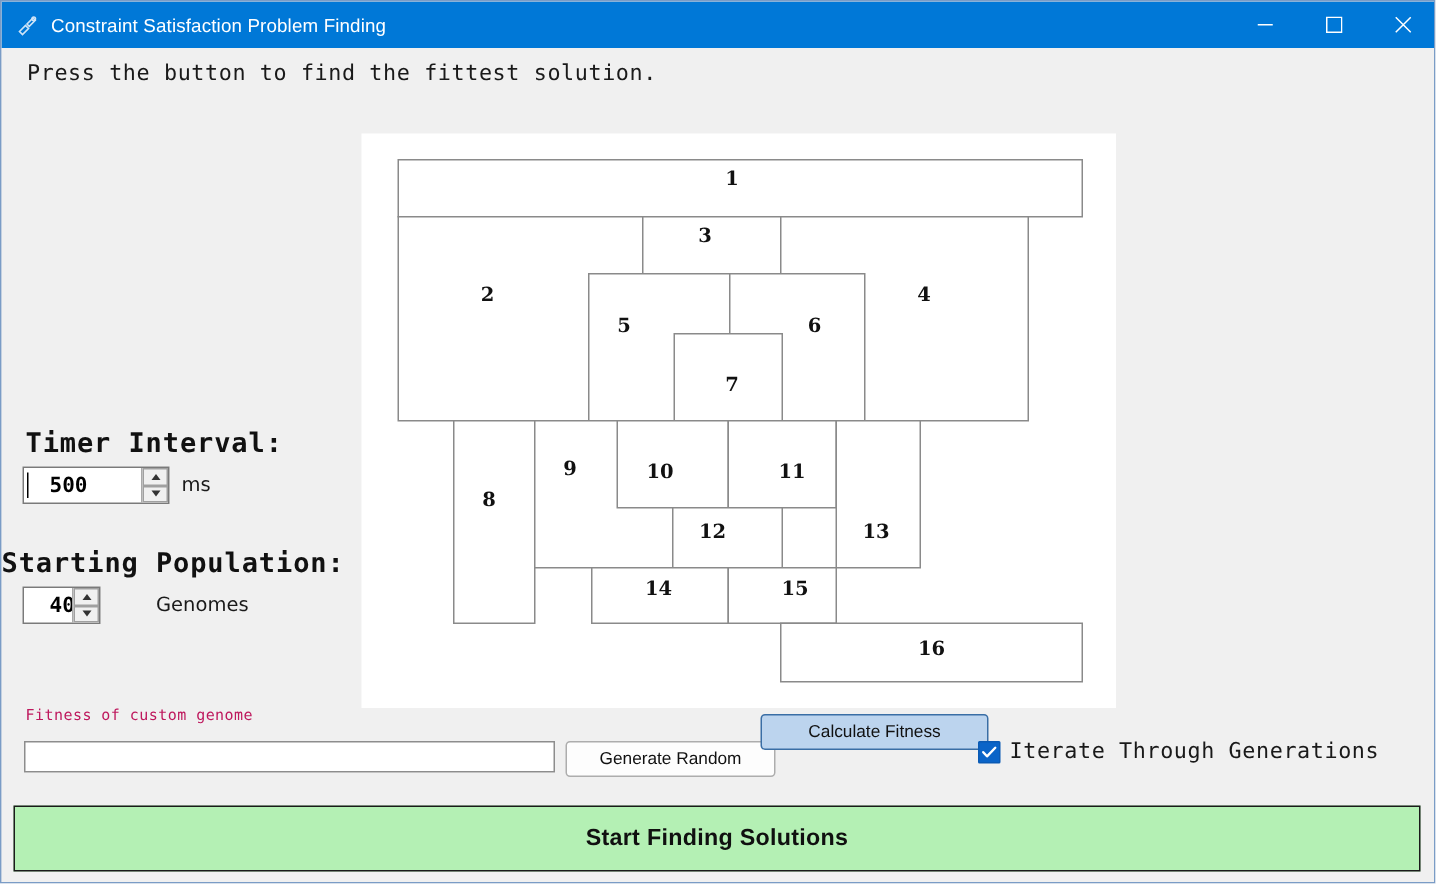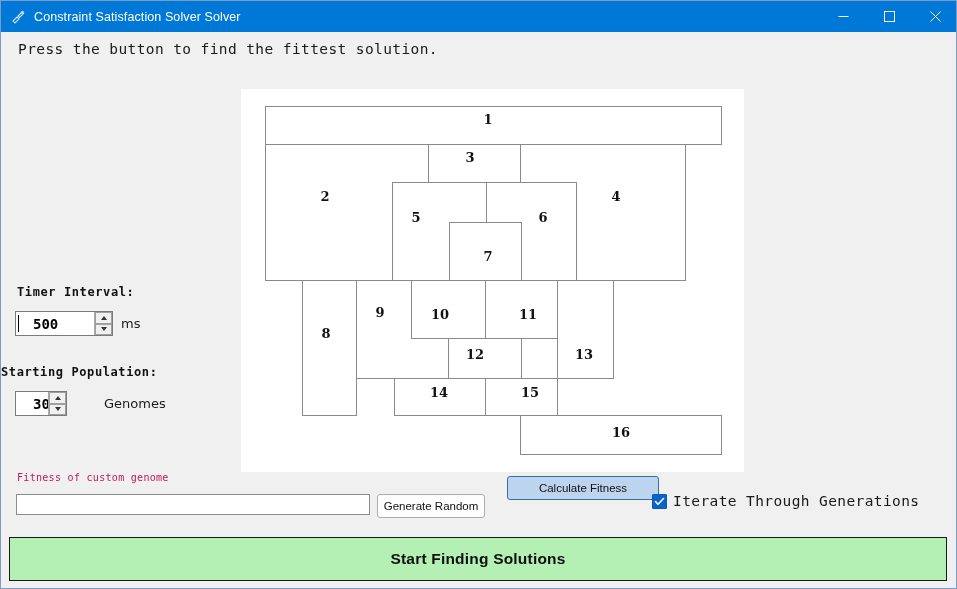--- a/index.html
+++ b/index.html
@@ -78,21 +78,21 @@
     font-size: 14.5px;
     color: #1a1a1a;
     letter-spacing: 0.4px;
     white-space: nowrap;
   }
 
   
   .field-label {
     position: absolute;
     font-family: "DejaVu Sans Mono", monospace;
-    font-size: 12px;
+    font-size: 18px;
     font-weight: bold;
     color: #111111;
     letter-spacing: 0.6px;
     white-space: nowrap;
   }
   #timer-label { left: 16px; top: 253px; }
   #pop-label   { left: 0; top: 333px; }
 
   .spin {
     position: absolute;
@@ -206,21 +206,21 @@
     color: #111111;
     background: #fdfdfd;
     border: 1px solid #adadad;
     border-radius: 3px;
     display: flex;
     align-items: center;
     justify-content: center;
     white-space: nowrap;
   }
   #generate-random-btn {
-    left: 376px; top: 462px; width: 108px; height: 24px;
+    left: 376px; top: 462px; width: 140px; height: 24px;
   }
   #calculate-fitness-btn {
     left: 506px; top: 444px; width: 152px; height: 24px;
     background: #bcd4ee;
     border: 1px solid #3a6ea5;
   }
 
   .checkbox-row {
     position: absolute;
     left: 651px;
@@ -274,21 +274,21 @@
 <div id="app">
 
   <div class="titlebar">
     <span class="title-icon">
       <svg width="16" height="16" viewBox="0 0 16 16">
         <path d="M3 12 L7 8 L9 10 L5 14 Z" fill="none" stroke="#cfe4f7" stroke-width="1.1"></path>
         <path d="M8 7 L12 3 L13.5 4.5 L9.5 8.5 Z" fill="none" stroke="#cfe4f7" stroke-width="1.1"></path>
         <circle cx="12.5" cy="3.5" r="1.2" fill="none" stroke="#cfe4f7" stroke-width="1"></circle>
       </svg>
     </span>
-    <span class="title-text">Constraint Satisfaction Solver Solver</span>
+    <span class="title-text">Constraint Satisfaction Problem Finding</span>
     <div class="win-buttons">
       <div class="win-btn">
         <svg width="11" height="11" viewBox="0 0 11 11">
             <path d="M0.5 5.5 H10.5" stroke="#ffffff" stroke-width="1"></path>
           </svg>
       </div>
       <div class="win-btn">
         <svg width="11" height="11" viewBox="0 0 11 11">
             <rect x="0.5" y="0.5" width="10" height="10" fill="none" stroke="#ffffff" stroke-width="1"></rect>
           </svg>
@@ -316,21 +316,21 @@
           </div>
         <div class="spin-arrow">
             <span class="arrow-down"></span>
           </div>
       </div>
     </div>
     <div class="unit" id="ms-unit">ms</div>
 
     <div class="field-label" id="pop-label">Starting Population:</div>
     <div class="spin" id="pop-spin">
-      <div class="spin-value">30</div>
+      <div class="spin-value">40</div>
       <div class="spin-arrows">
         <div class="spin-arrow">
             <span class="arrow-up"></span>
           </div>
         <div class="spin-arrow">
             <span class="arrow-down"></span>
           </div>
       </div>
     </div>
     <div class="unit" id="genomes-unit">Genomes</div>

